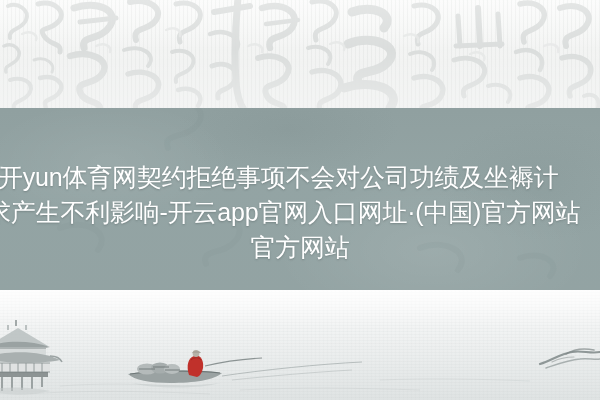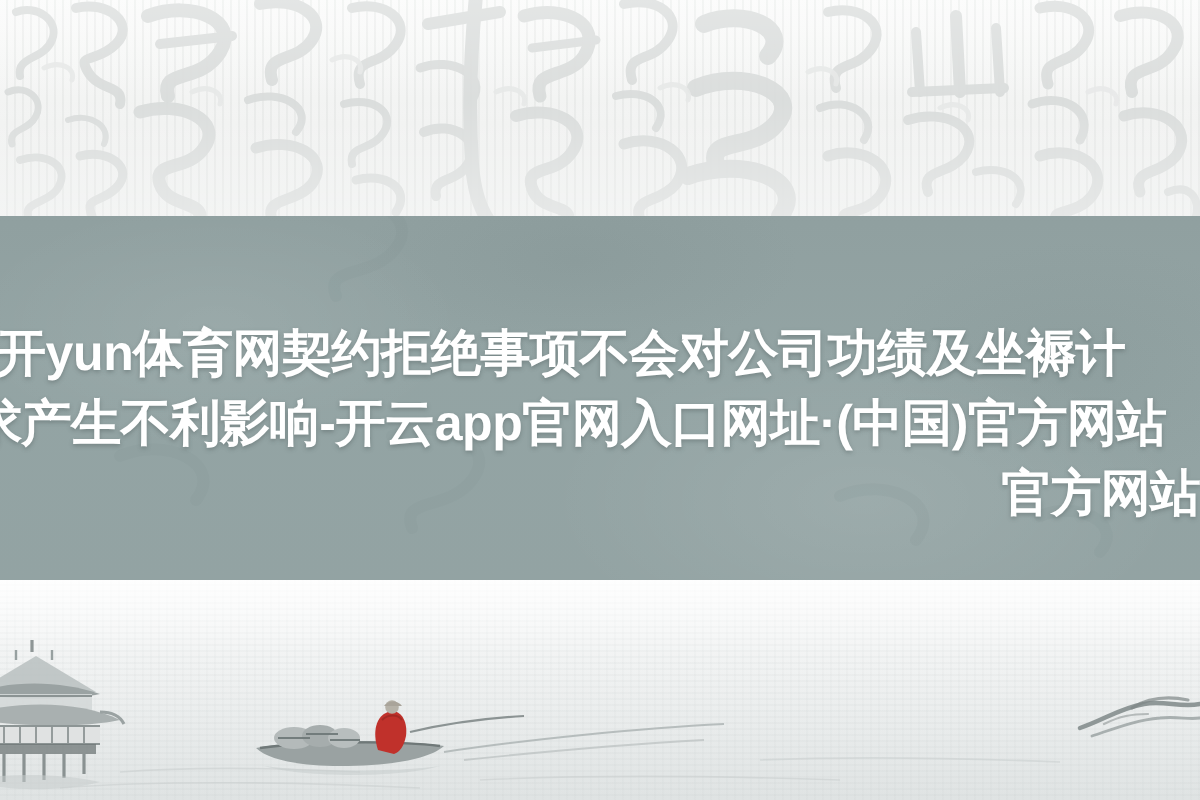--- a/index.html
+++ b/index.html
@@ -71,34 +71,34 @@
     inset: 0;
     opacity: 0.13;
   }
 
   .headline-text {
     position: absolute;
     left: 0;
     top: 52px;
     width: 600px;
     color: #ffffff;
-    font-weight: bold;
+    font-weight: normal;
     font-size: 25px;
     line-height: 35px;
     letter-spacing: -0.2px;
     white-space: nowrap;
     text-shadow: 0 1px 2px rgba(60,72,72,0.35);
   }
   .headline-text .hl-line {
     display: block;
     white-space: nowrap;
   }
   .hl-line.l1 { margin-left: -2px; }
   .hl-line.l2 { margin-left: -14px; }
-  .hl-line.l3 { text-align: right; margin-left: 0; }
+  .hl-line.l3 { text-align: center; margin-left: 0; }
 
   
   .landscape {
     position: absolute;
     left: 0;
     top: 290px;
     width: 600px;
     height: 110px;
     overflow: hidden;
     background: #eef0ef;

